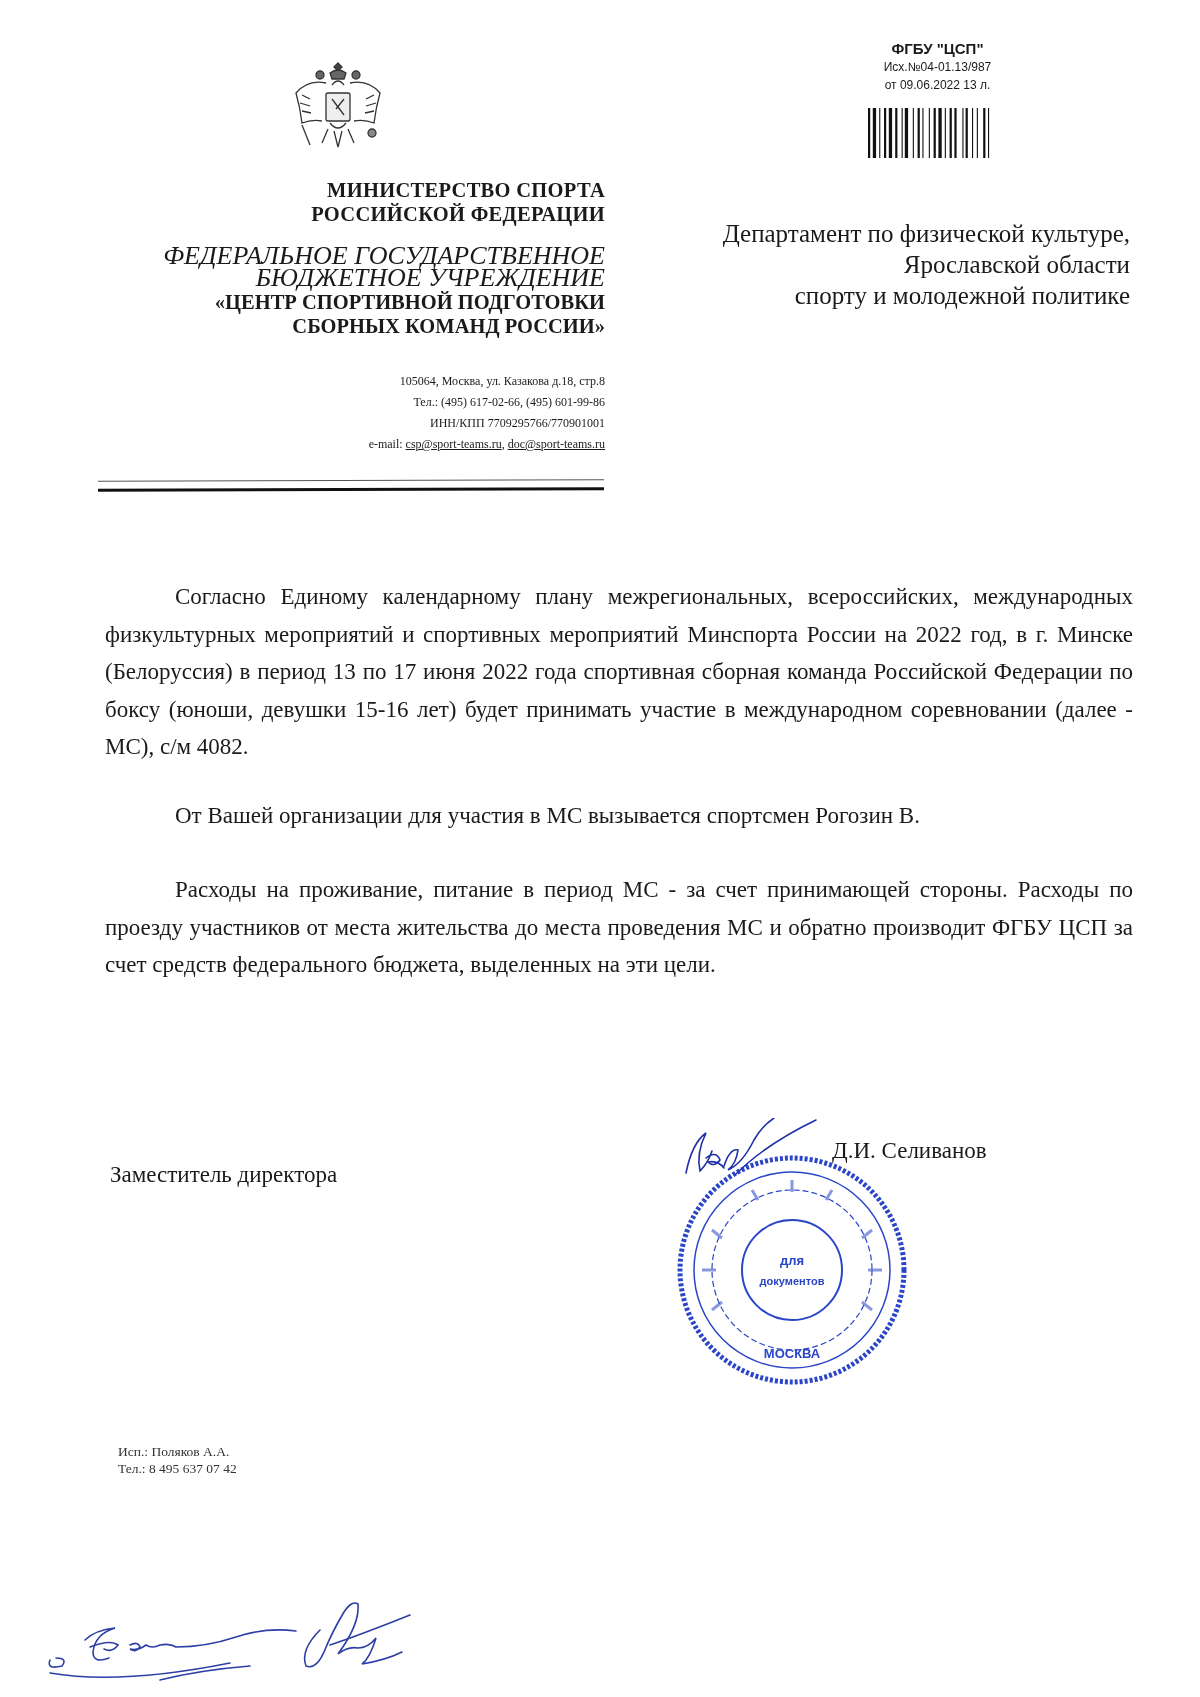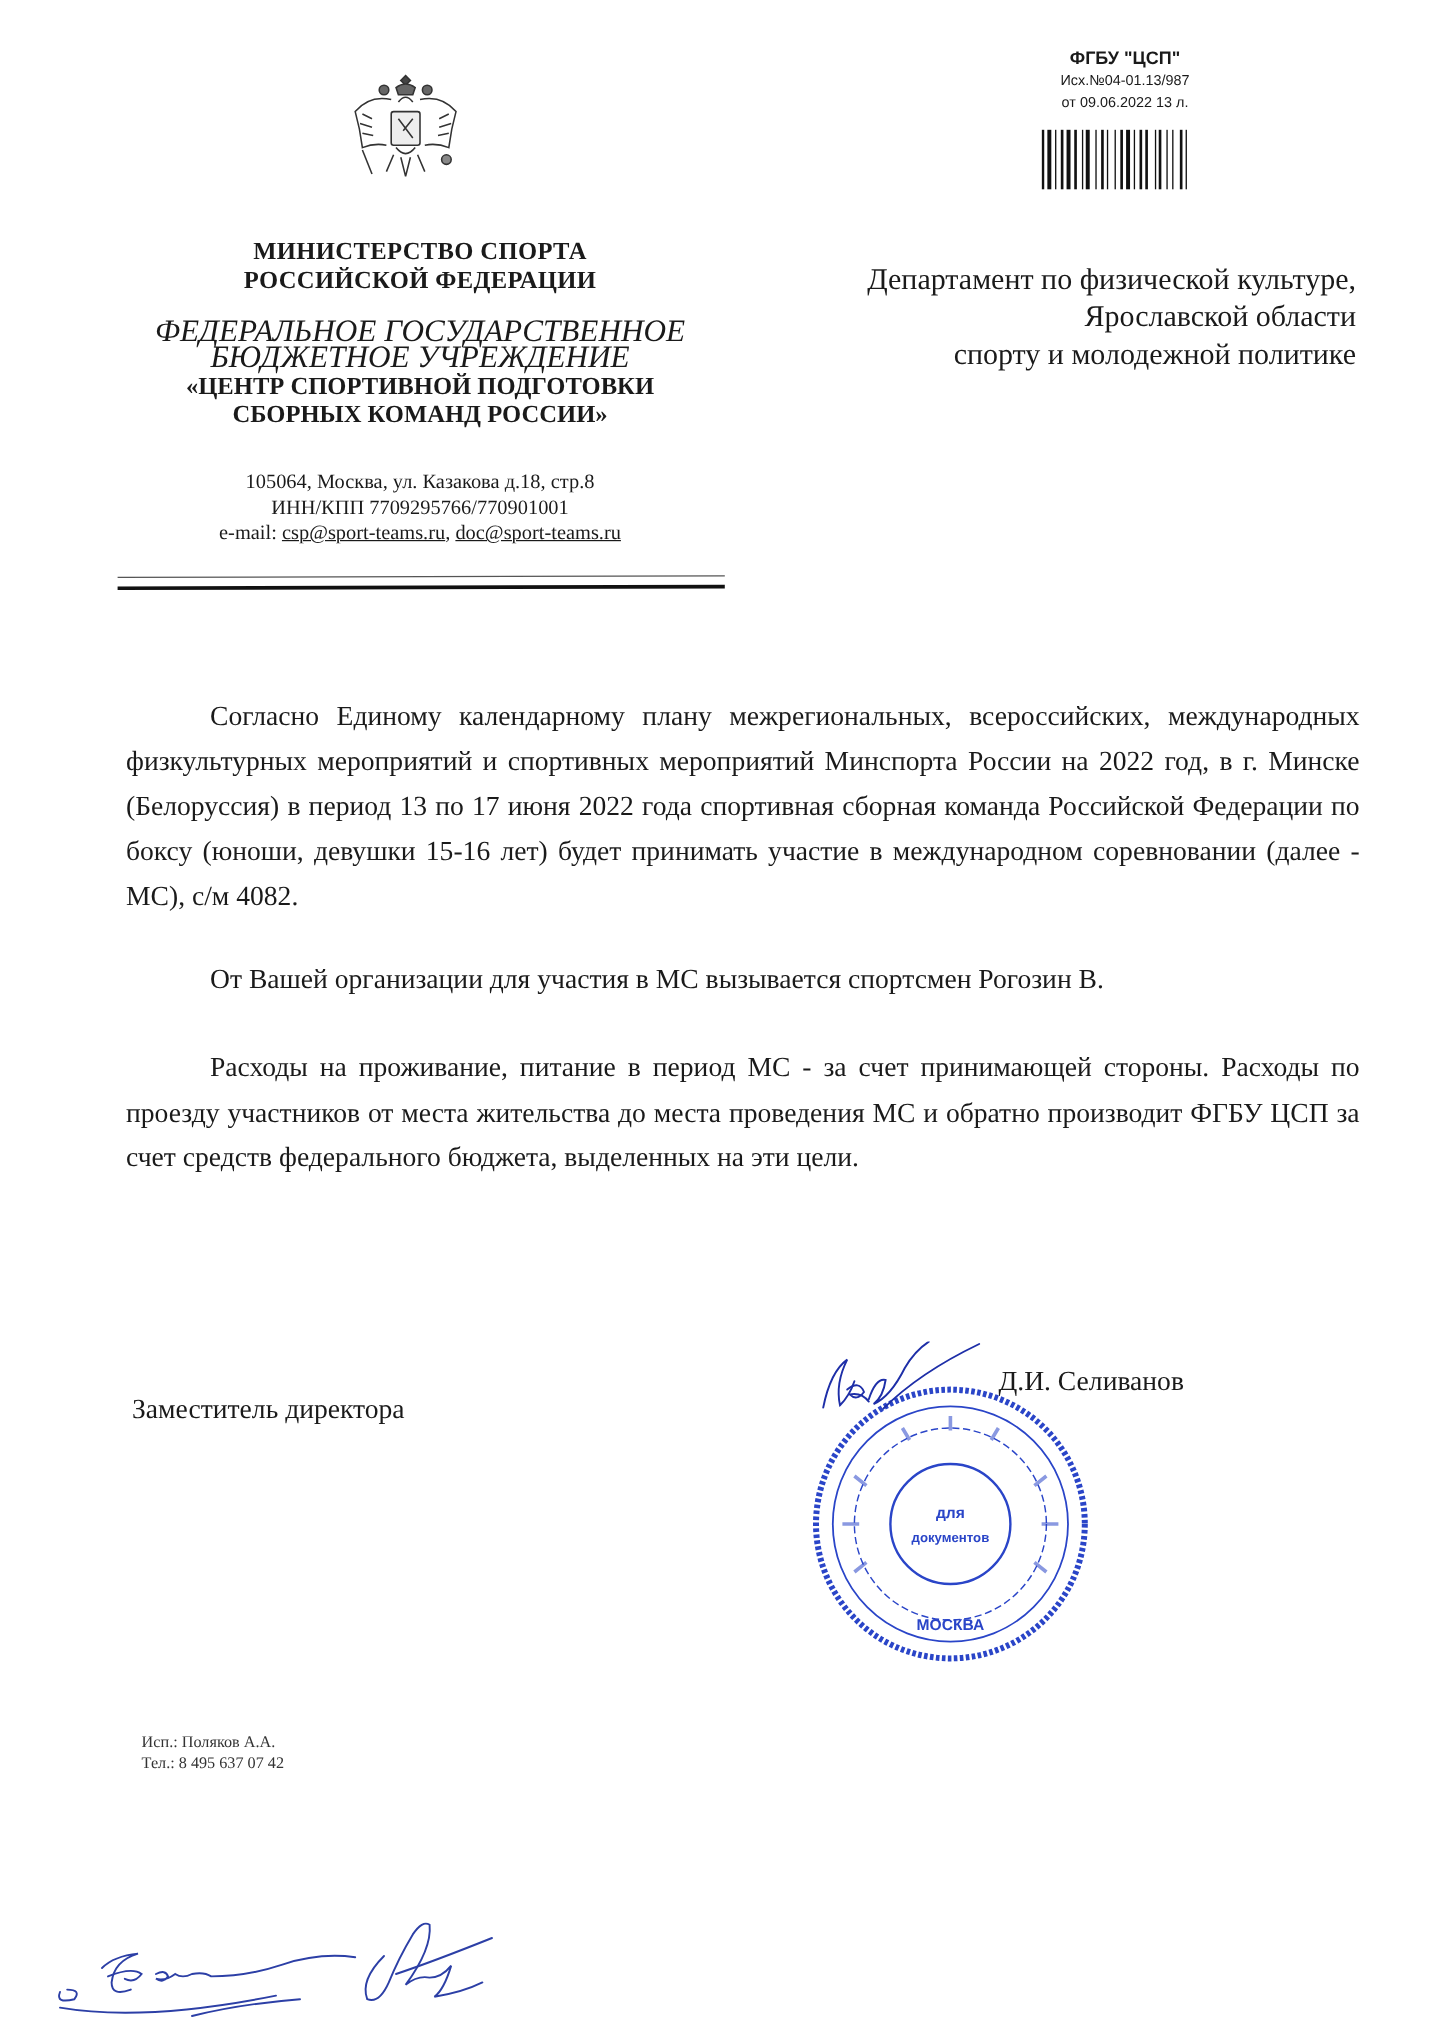--- a/index.html
+++ b/index.html
@@ -6,25 +6,25 @@
     body {
       width: 1200px; height: 1697px; background: #ffffff; position: relative; overflow: hidden;
       font-family: "Liberation Serif", "DejaVu Serif", serif; color: #1a1a1a;
     }
     .abs { position: absolute; }
 
     
     #emblem { left: 288px; top: 55px; width: 100px; height: 100px; }
 
     
-    .hdr-left { left: 95px; width: 510px; text-align: center; margin-top: 20px; }
+    .hdr-left { left: 95px; width: 510px; text-align: right; }
     .ministry { top: 178px; font-weight: bold; font-size: 20.5px; line-height: 24px; letter-spacing: 0.3px; }
     .fgbu { top: 245px; font-size: 26px; line-height: 22px; font-style: italic; }
     .center-name { top: 290px; font-weight: bold; font-size: 20.5px; line-height: 24px; }
-    .contacts { top: 371px; font-size: 17px; line-height: 21px; }
+    .contacts { top: 371px; font-size: 12px; line-height: 21px; }
     .contacts .link { text-decoration: underline; text-decoration-thickness: 1px; color: #1a1a1a; }
     .rule1 { left: 98px; top: 480px; width: 506px; height: 1px; background: #555; transform: rotate(-0.15deg); }
     .rule2 { left: 98px; top: 488px; width: 506px; height: 3px; background: #111; transform: rotate(-0.15deg); }
 
     
     .reg { left: 850px; top: 40px; width: 175px; font-family: "Liberation Sans", "DejaVu Sans", sans-serif; text-align: center; }
     .reg .org { font-size: 15px; font-weight: bold; line-height: 18px; }
     .reg .num, .reg .date { font-size: 12px; line-height: 18px; }
     #barcode { left: 868px; top: 108px; width: 150px; height: 50px; }
 
@@ -78,20 +78,21 @@
 <div class="abs hdr-left fgbu">
   <div>ФЕДЕРАЛЬНОЕ ГОСУДАРСТВЕННОЕ</div>
   <div>БЮДЖЕТНОЕ УЧРЕЖДЕНИЕ</div>
 </div>
 <div class="abs hdr-left center-name">
   <div>«ЦЕНТР СПОРТИВНОЙ ПОДГОТОВКИ</div>
   <div>СБОРНЫХ КОМАНД РОССИИ»</div>
 </div>
 <div class="abs hdr-left contacts">
   <div>105064, Москва, ул. Казакова д.18, стр.8</div>
+  <div>Тел.: (495) 617-02-66, (495) 601-99-86</div>
   <div>ИНН/КПП 7709295766/770901001</div>
   <div><span>e-mail: </span><a class="link">csp@sport-teams.ru</a><span>, </span><a class="link">doc@sport-teams.ru</a></div>
 </div>
 <div class="abs rule1"></div>
 <div class="abs rule2"></div>
 
 <div class="abs reg">
   <div class="org">ФГБУ "ЦСП"</div>
   <div class="num">Исх.№04-01.13/987</div>
   <div class="date">от 09.06.2022 13 л.</div>

